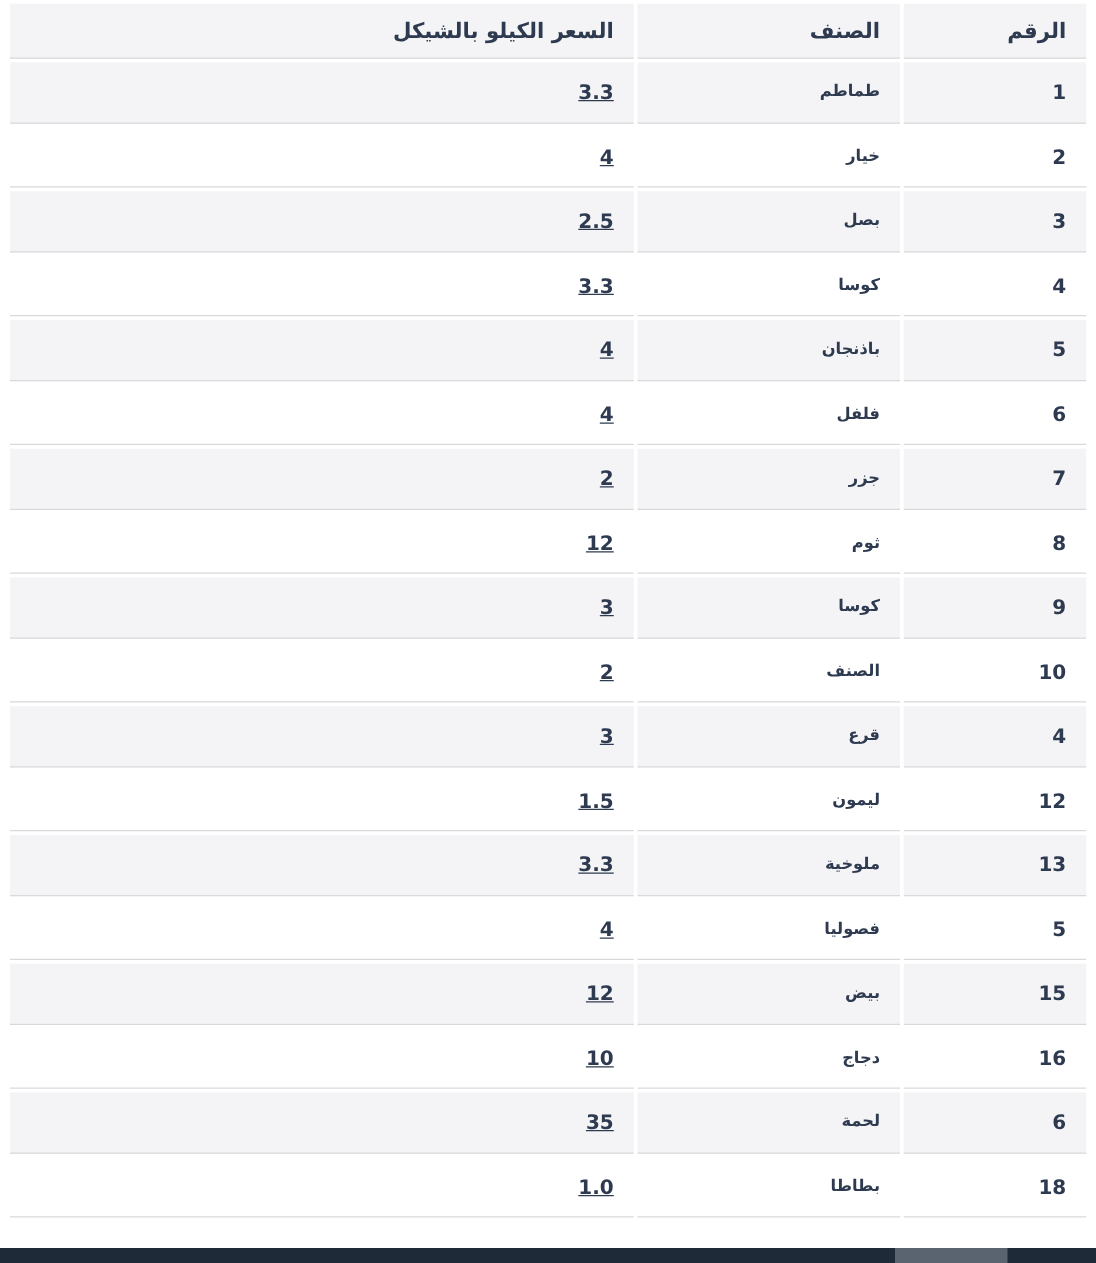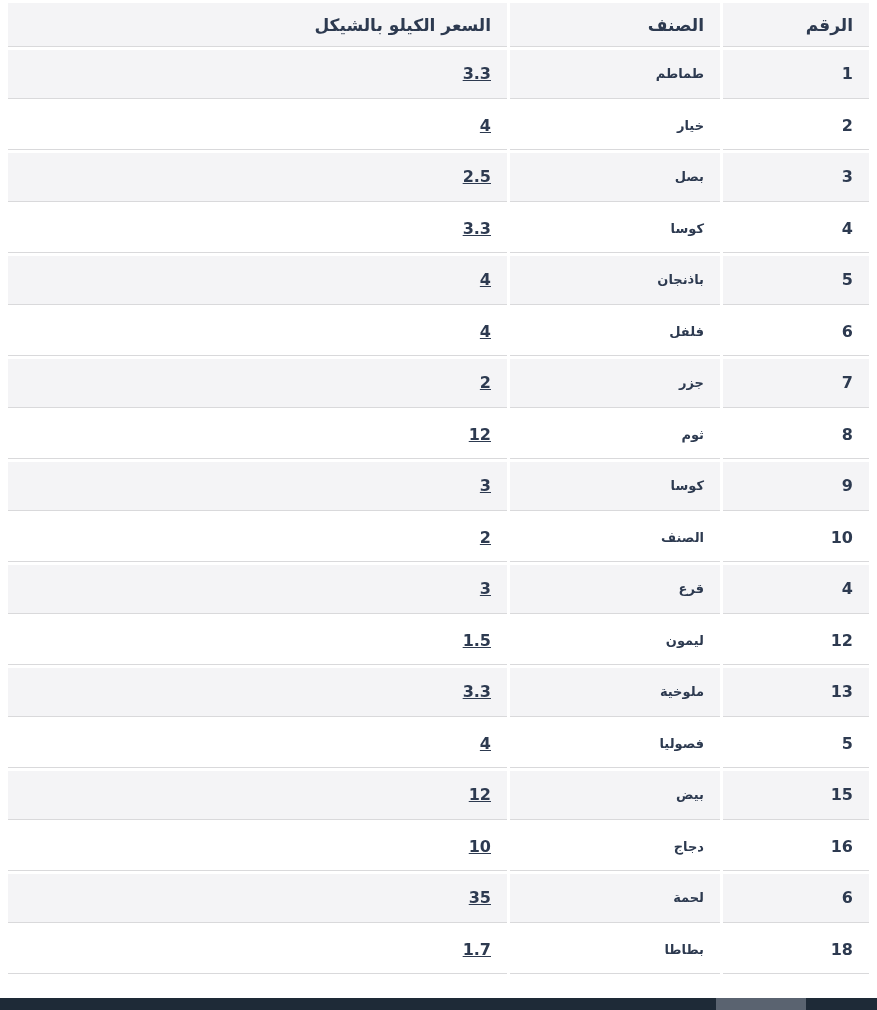--- a/index.html
+++ b/index.html
@@ -175,21 +175,21 @@
     <td class="price-cell">10</td>
   </tr>
         <tr>
     <td class="num-cell">6</td>
     <td class="item-cell">لحمة</td>
     <td class="price-cell">35</td>
   </tr>
         <tr>
     <td class="num-cell">18</td>
     <td class="item-cell">بطاطا</td>
-    <td class="price-cell">1.7</td>
+    <td class="price-cell">1.0</td>
   </tr>
       </tbody>
   </table>
 </div>
 
 <div class="hscrollbar">
   <div class="thumb"></div>
 </div>
 
 </body></html>

